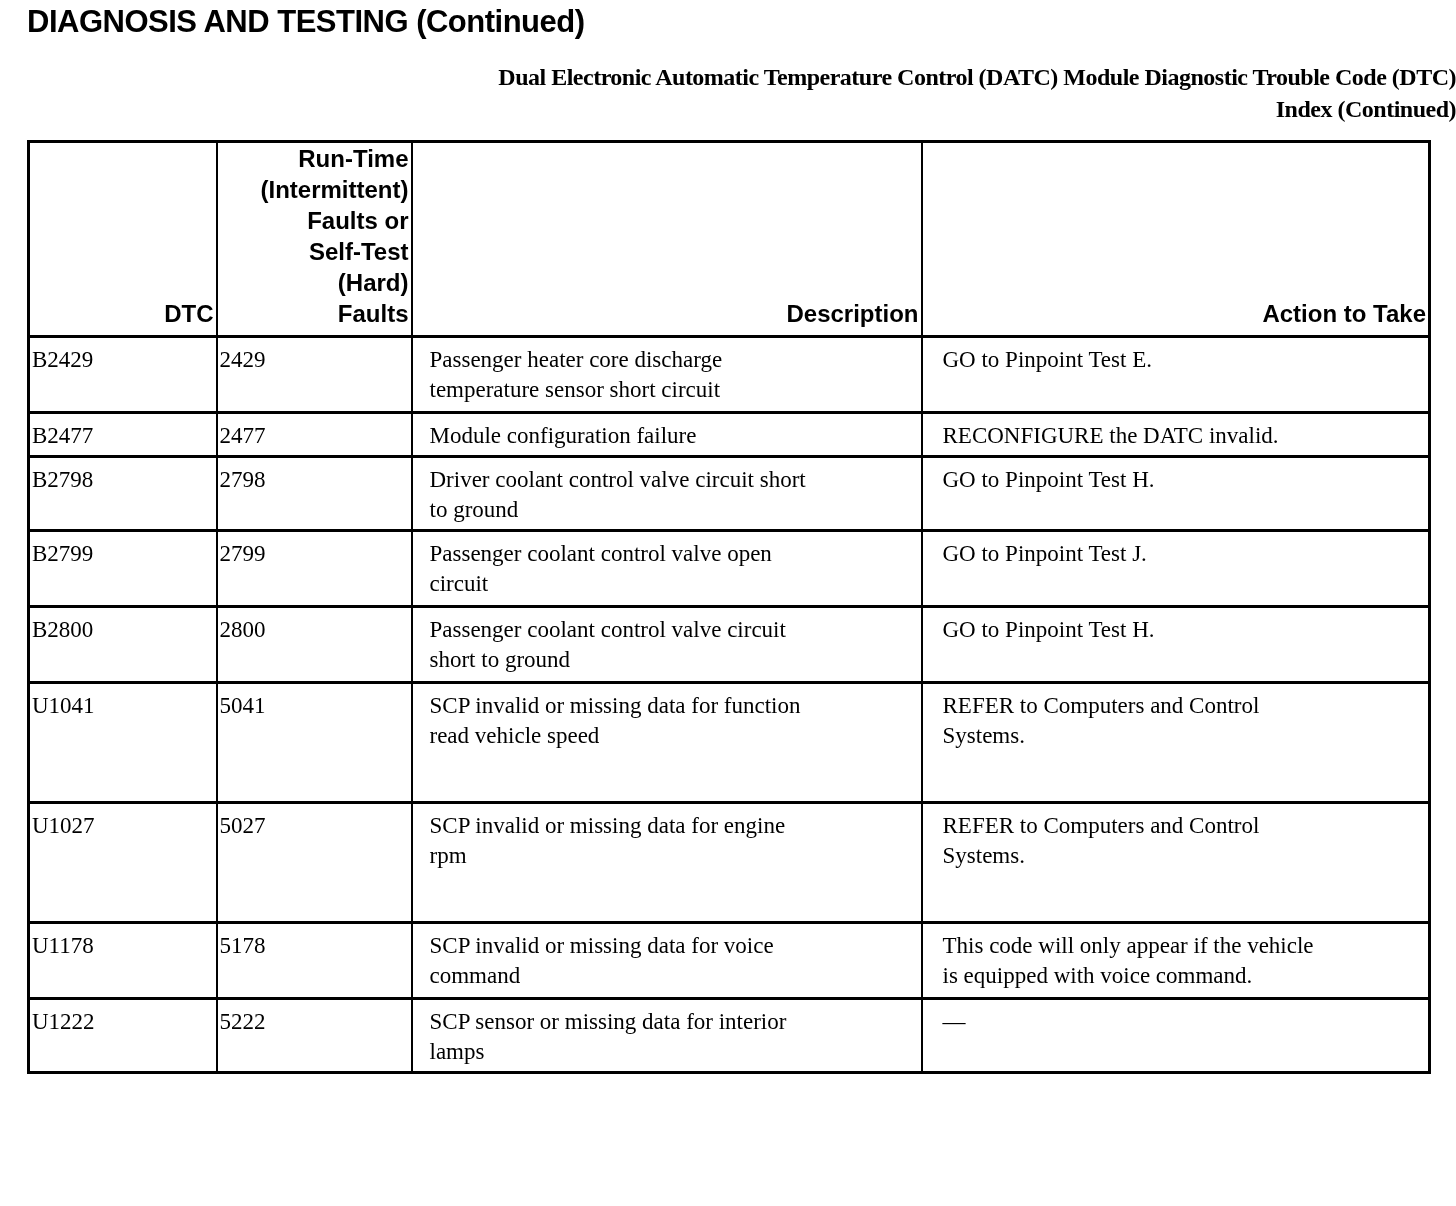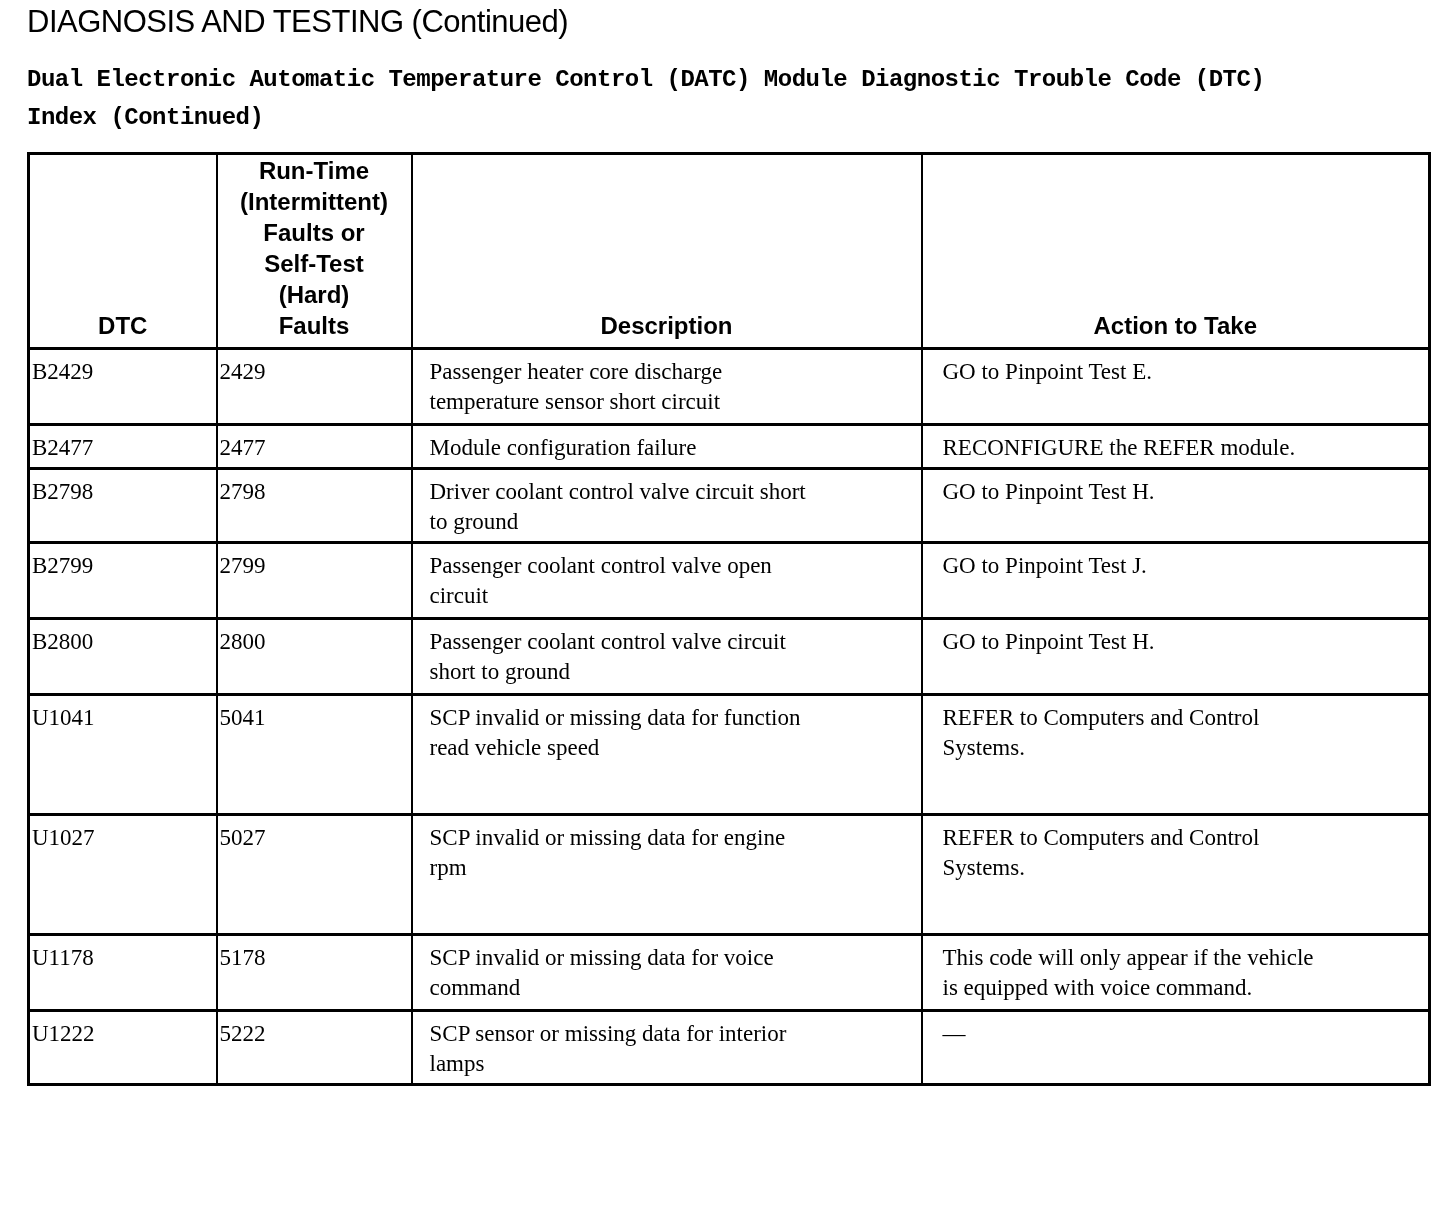--- a/index.html
+++ b/index.html
@@ -12,34 +12,35 @@
     width: 1456px;
     height: 1206px;
     font-family: "Liberation Serif", serif;
     overflow: hidden;
   }
   .page {
     padding: 2px 0 0 27px;
   }
   .section-title {
     font-family: "Liberation Sans", sans-serif;
-    font-weight: normal;
+    font-weight: bold;
     font-size: 31px;
     line-height: 34px;
     margin: 3px 0 0 0;
     letter-spacing: -0.5px;
   }
   .table-title {
-    font-family: Liberation Mono, monospace;
+    font-family: Liberation Serif, serif;
     font-weight: bold;
     font-size: 24px;
-    line-height: 38px;
+    line-height: 32px;
     margin: 22px 0 0 0;
     letter-spacing: -0.5px;
     white-space: pre-line;
+    text-align: right;
   }
   table.dtc-table {
     border-collapse: collapse;
     table-layout: fixed;
     width: 1401px;
     margin-top: 15px;
     border: 3px solid #000;
   }
   .dtc-table th,
   .dtc-table td {
@@ -47,21 +48,21 @@
     border-style: solid;
     border-color: #000;
     border-width: 3px 2px;
     overflow: hidden;
   }
   .dtc-table th {
     font-family: "Liberation Sans", sans-serif;
     font-weight: bold;
     font-size: 24px;
     line-height: 31px;
-    text-align: center;
+    text-align: right;
     vertical-align: bottom;
     padding: 0 2px 6px 2px;
     height: 195px;
     white-space: pre-line;
   }
   .dtc-table td {
     font-family: "Liberation Serif", serif;
     font-size: 23px;
     line-height: 30px;
     vertical-align: top;
@@ -111,21 +112,21 @@
         <td class="c-dtc">B2429</td>
         <td class="c-rt">2429</td>
         <td class="c-desc">Passenger heater core discharge
 temperature sensor short circuit</td>
         <td class="c-act">GO to Pinpoint Test E.</td>
       </tr>
       <tr class="h-xs">
         <td class="c-dtc">B2477</td>
         <td class="c-rt">2477</td>
         <td class="c-desc">Module configuration failure</td>
-        <td class="c-act">RECONFIGURE the REFER module.</td>
+        <td class="c-act">RECONFIGURE the DATC invalid.</td>
       </tr>
       <tr class="h-sm">
         <td class="c-dtc">B2798</td>
         <td class="c-rt">2798</td>
         <td class="c-desc">Driver coolant control valve circuit short
 to ground</td>
         <td class="c-act">GO to Pinpoint Test H.</td>
       </tr>
       <tr class="h-md">
         <td class="c-dtc">B2799</td>

